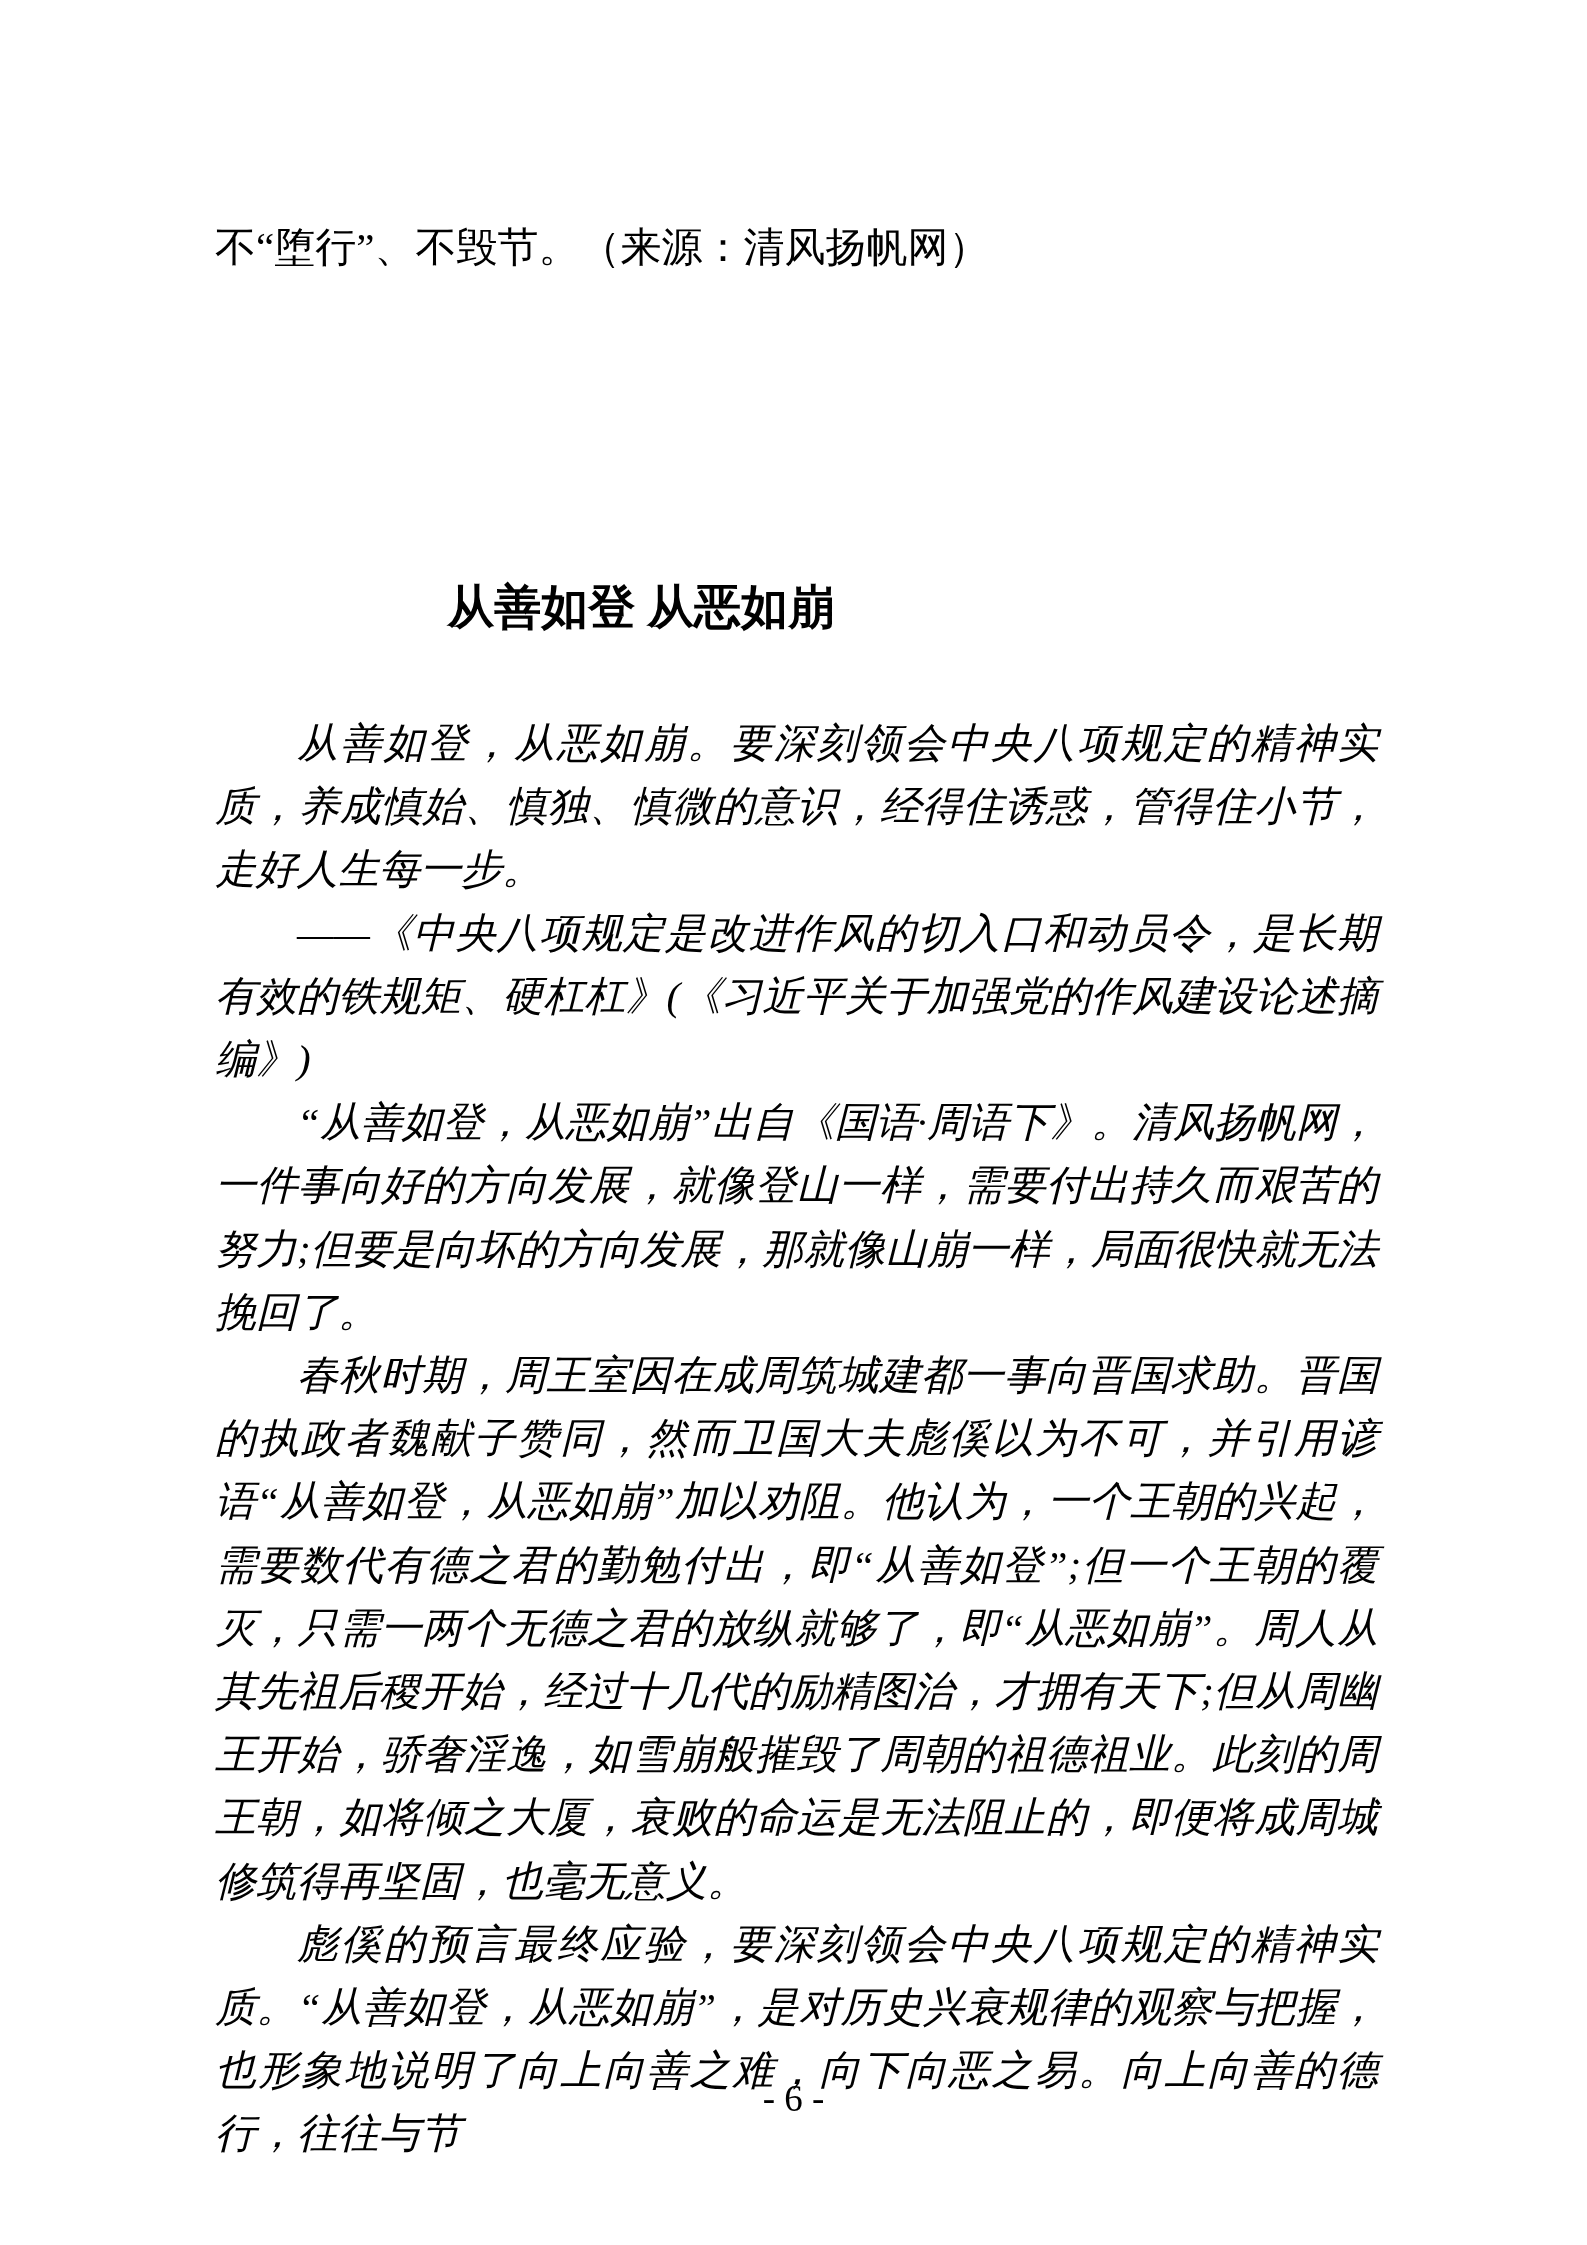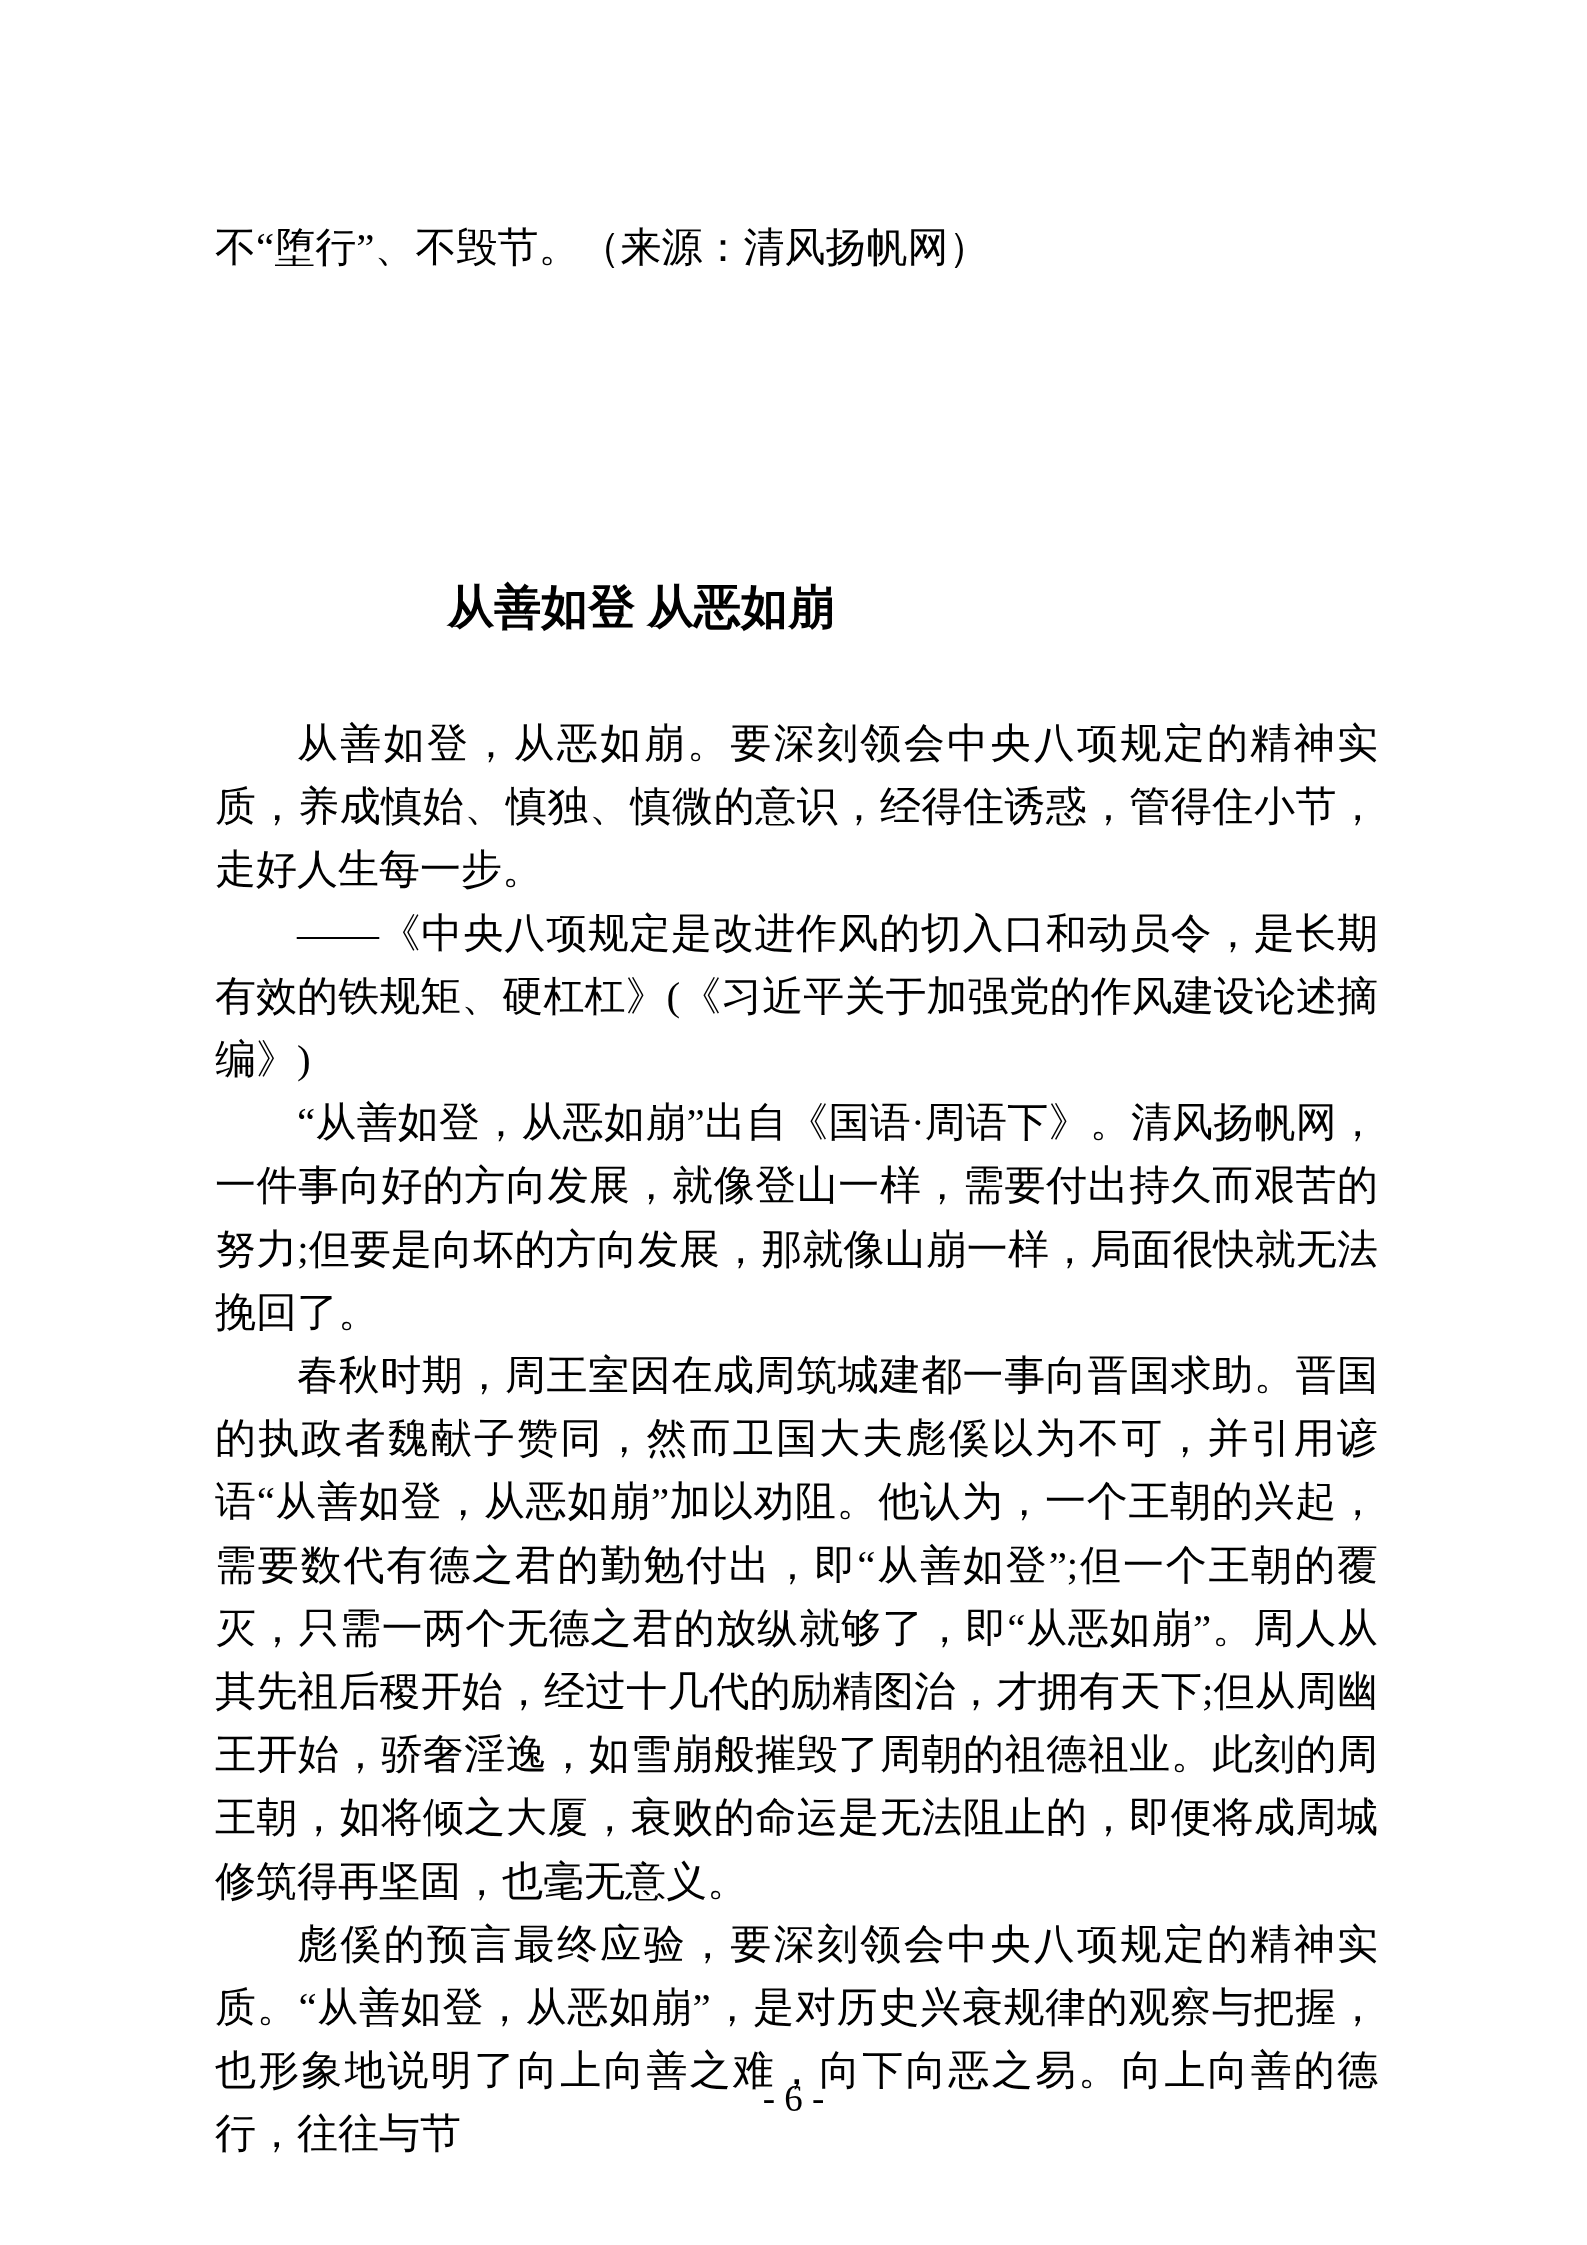--- a/index.html
+++ b/index.html
@@ -42,20 +42,21 @@
     line-height: 62px;
   }
   .body-text {
     position: absolute;
     top: 712px;
     left: 215px;
     width: 1163px;
     font-size: 41px;
     line-height: 63.2px;
     text-align: justify;
+    font-style: italic;
   }
   .body-text p {
     text-indent: 2em;
     margin: 0;
   }
   .page-footer {
     position: absolute;
     top: 2076px;
     left: 0;
     width: 1587px;

